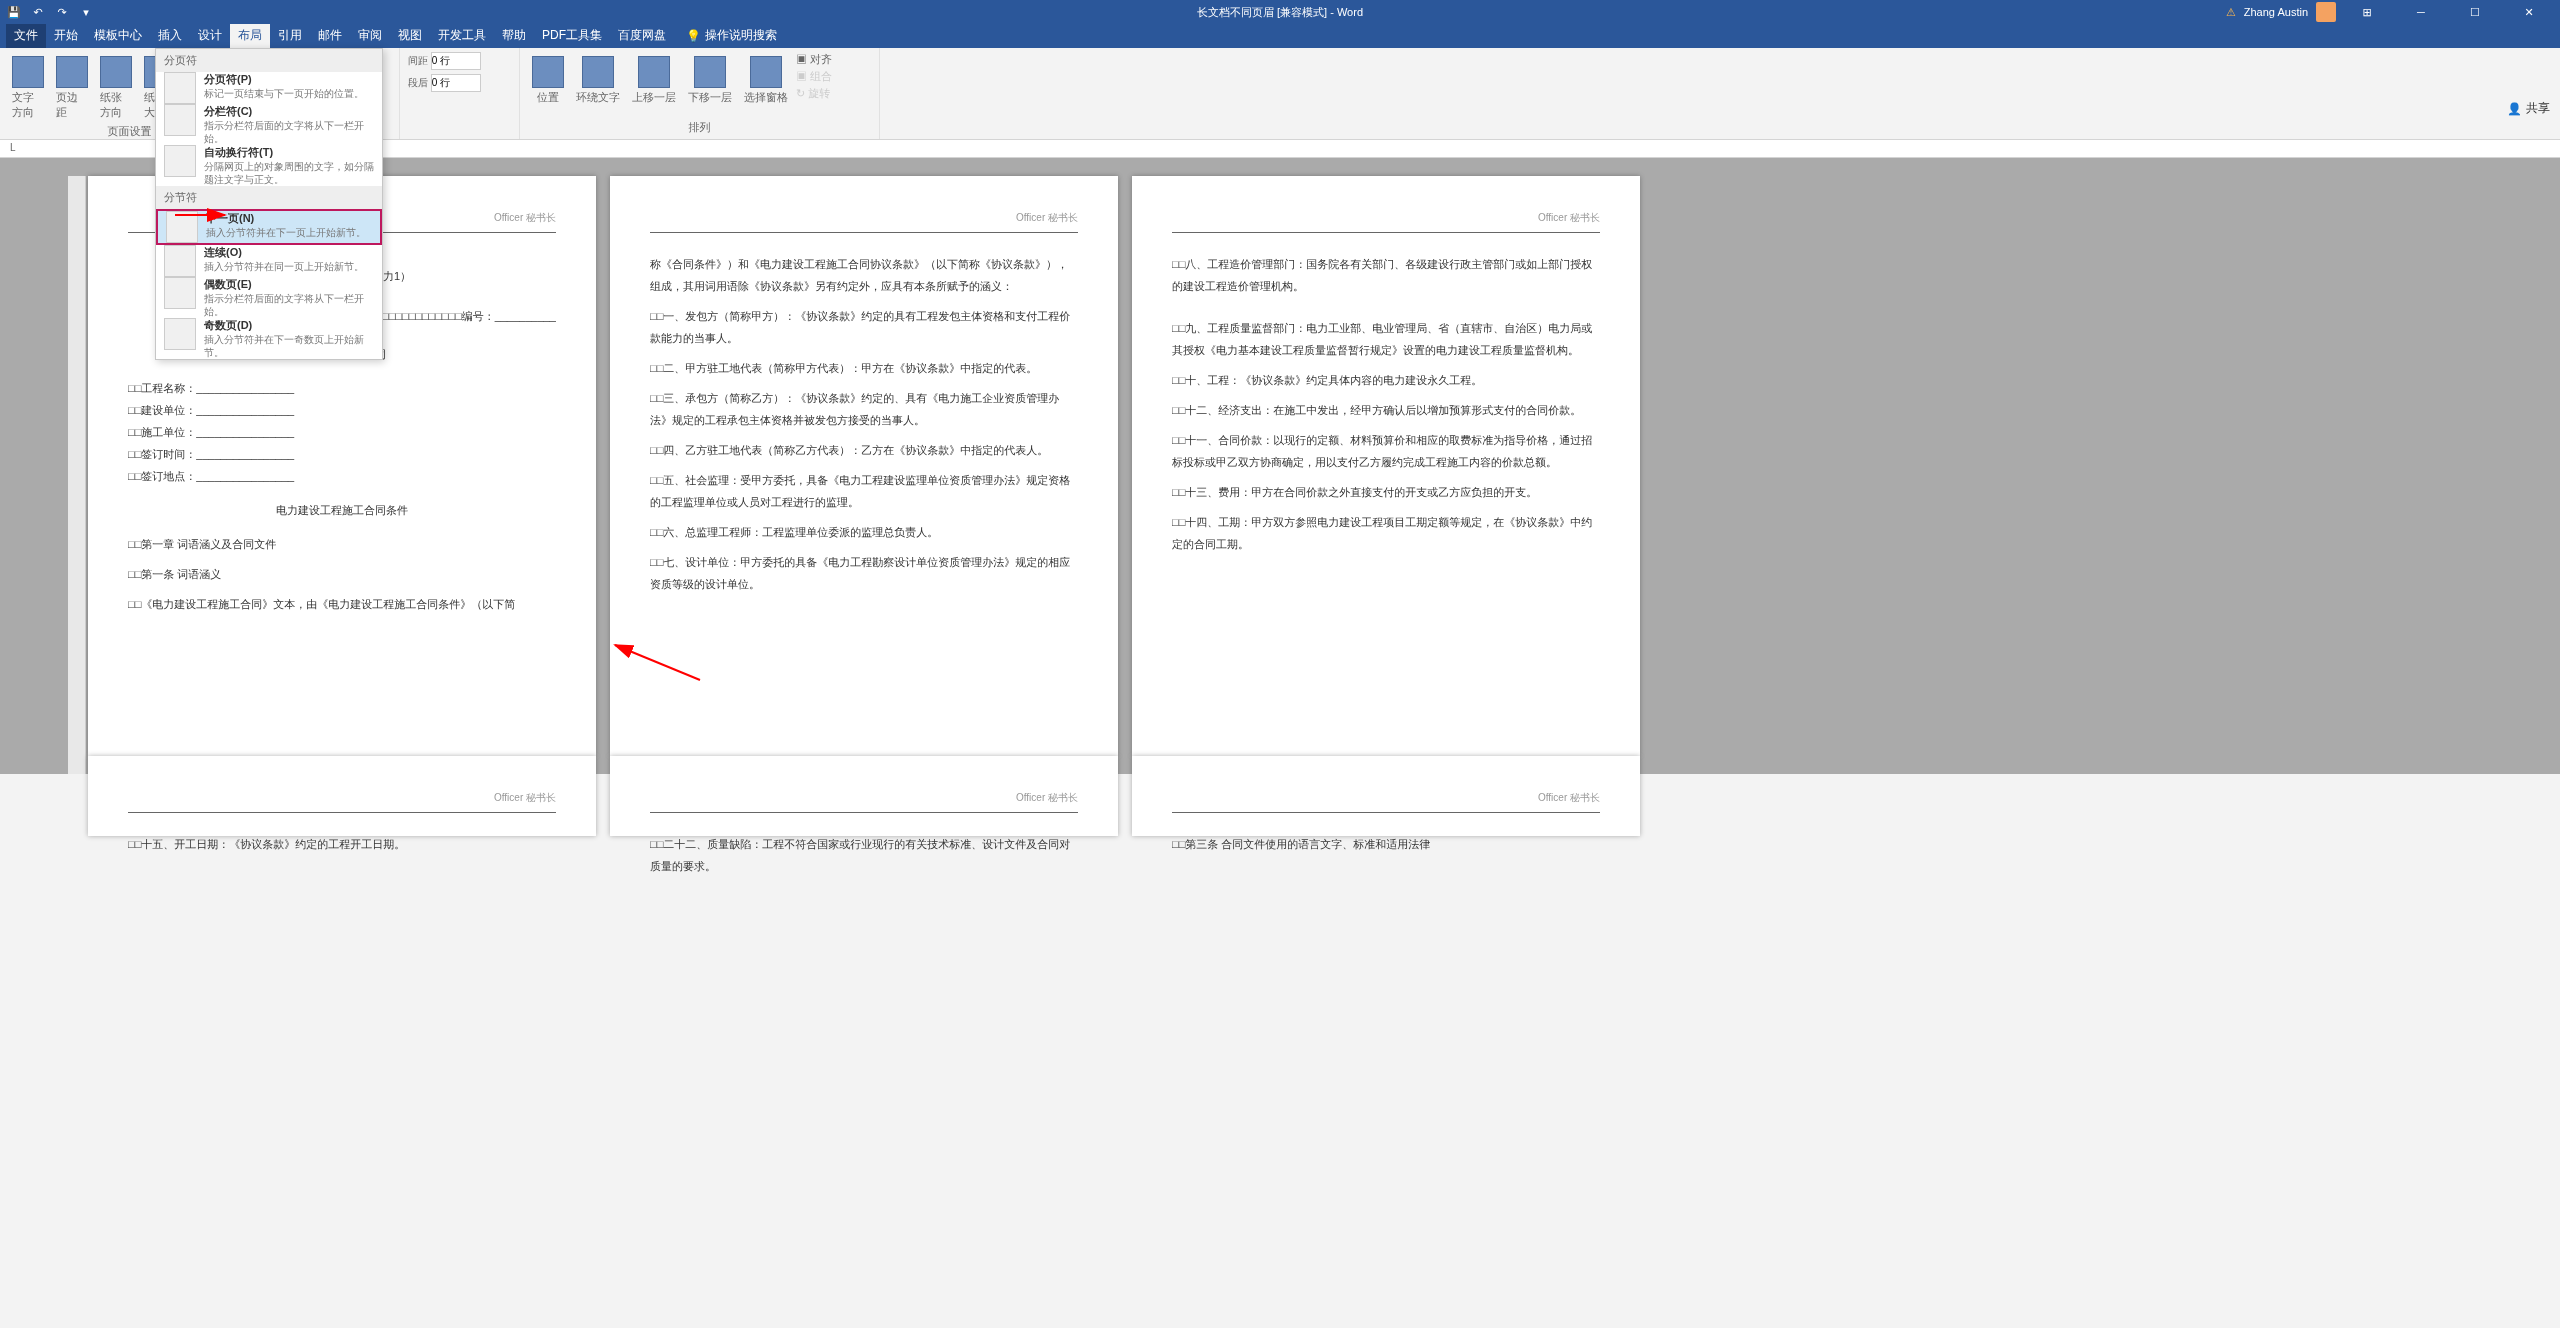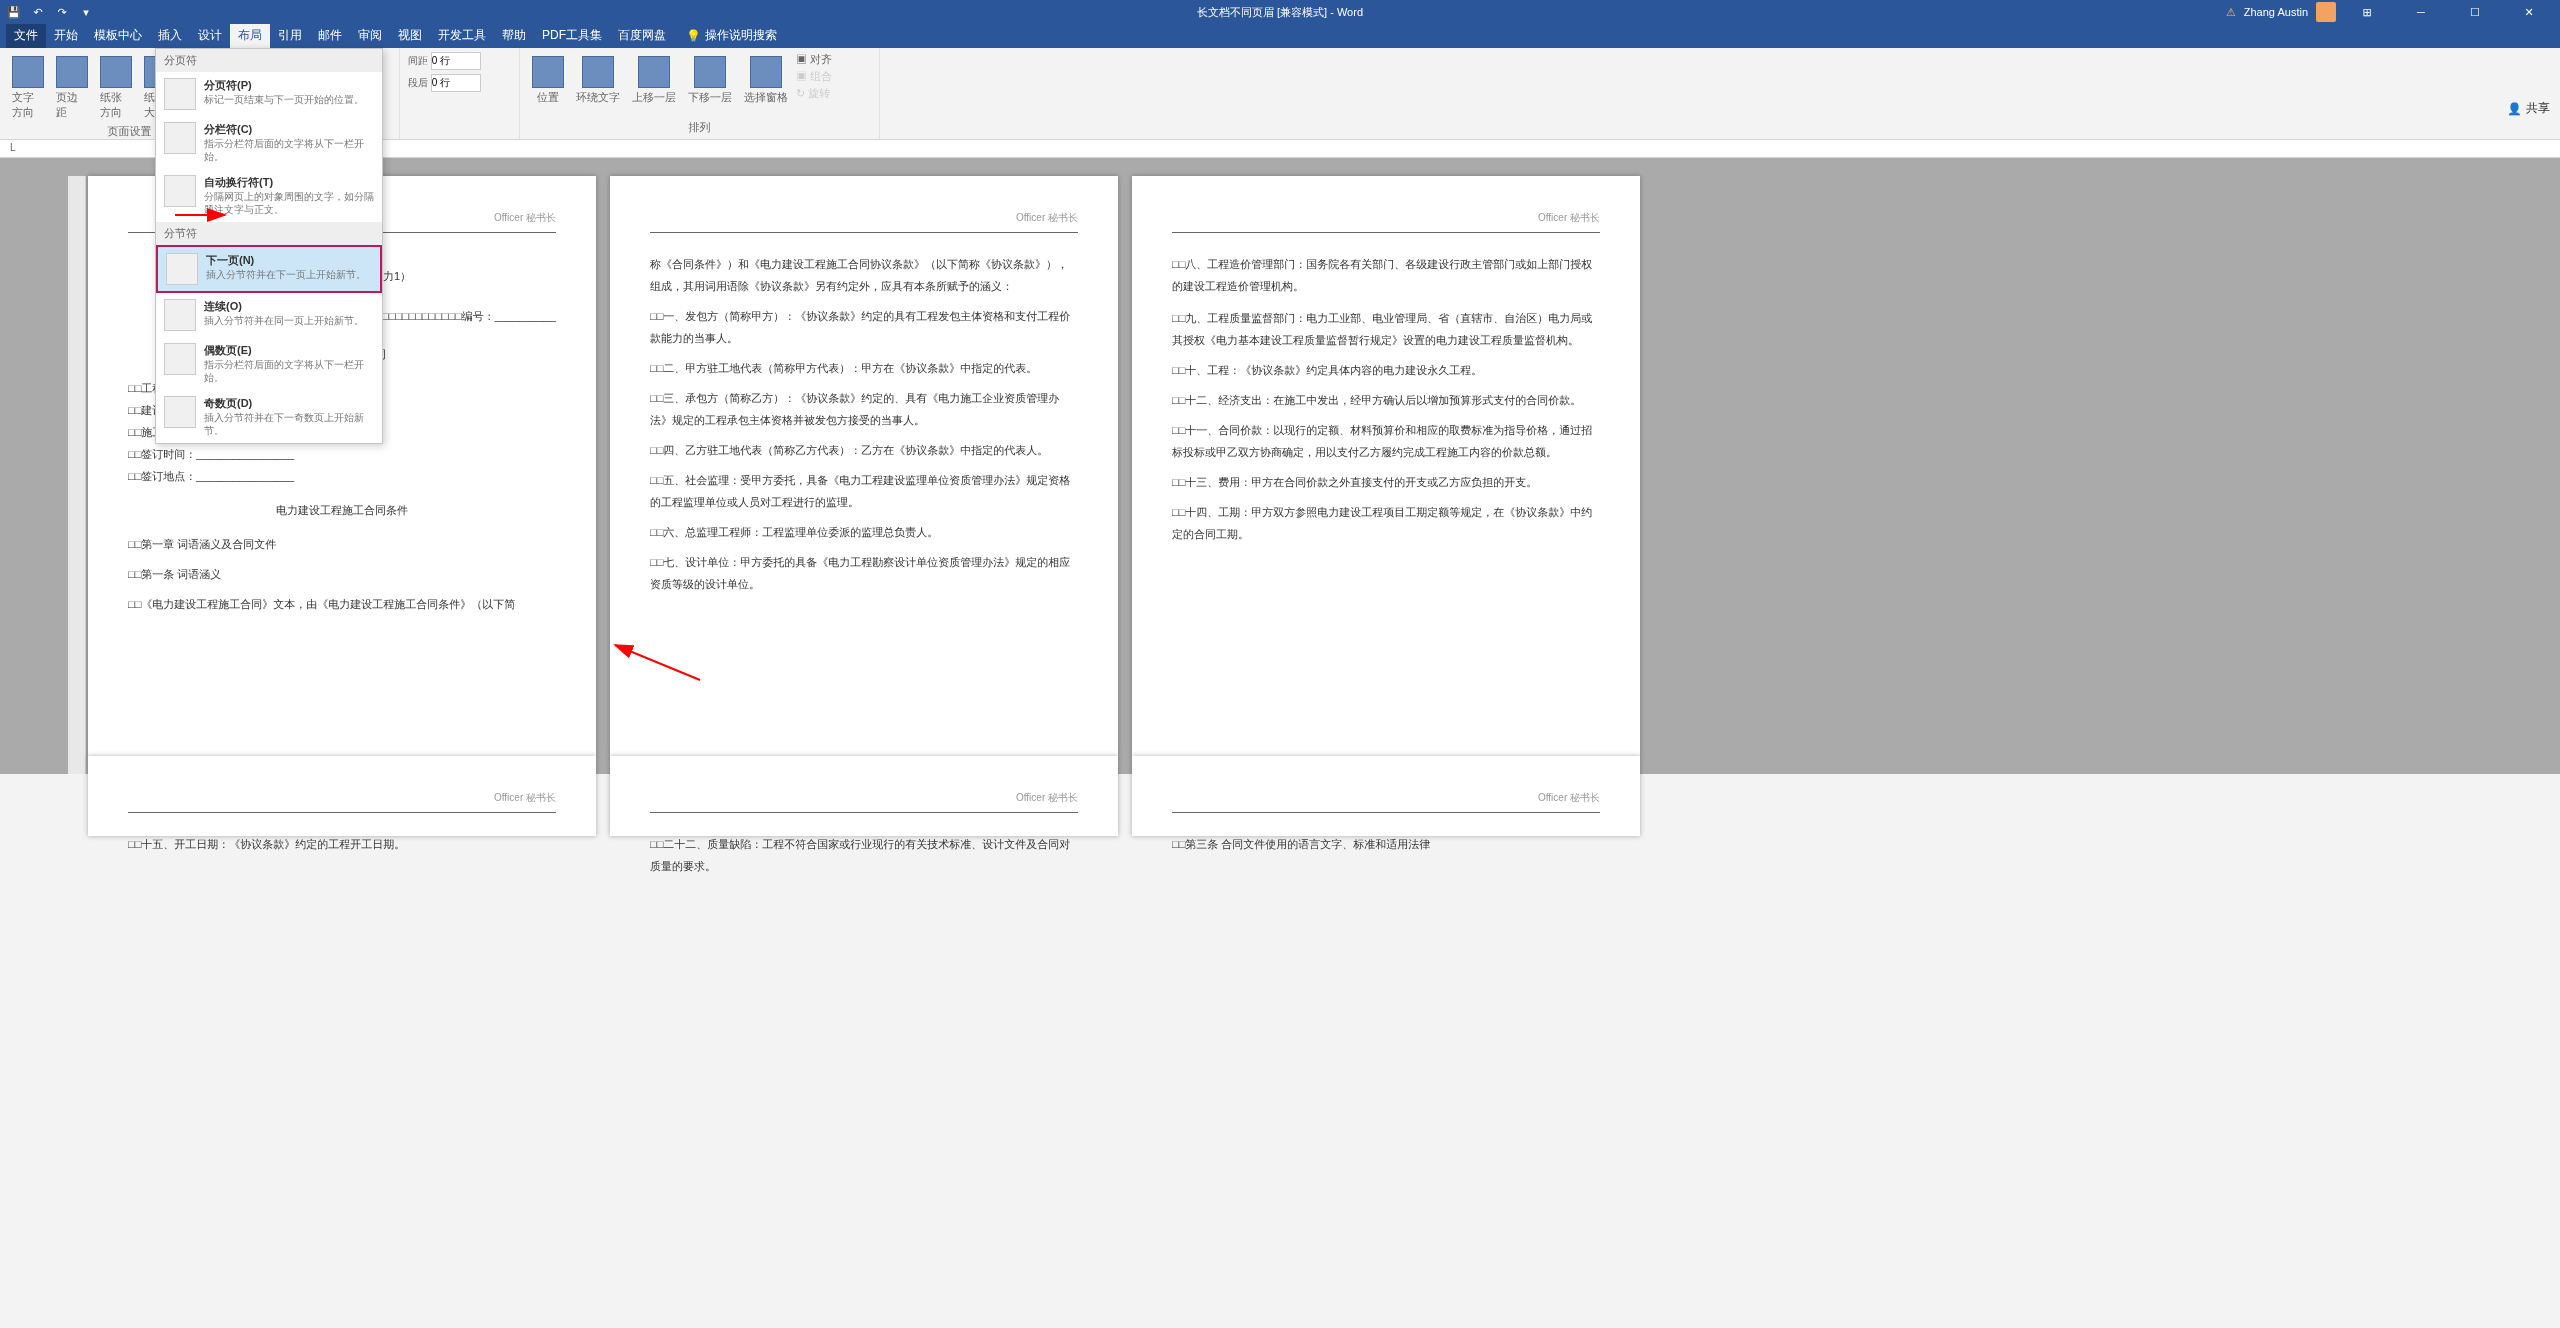--- a/index.html
+++ b/index.html
@@ -31,21 +31,21 @@
     
     .ruler-bar { background: #fff; height: 18px; border-bottom: 1px solid #d4d4d4; position: relative; }
     
     .doc-area { position: relative; background: #aaa; height: calc(100% - 158px); overflow: hidden; display: flex; gap: 14px; padding: 18px 88px; }
     .page { background: #fff; width: 508px; height: 580px; box-shadow: 0 0 5px rgba(0,0,0,0.3); padding: 32px 40px; font-size: 11px; color: #333; line-height: 2; }
     .page-header { text-align: right; color: #999; font-size: 10px; border-bottom: 1px solid #666; margin-bottom: 20px; padding-bottom: 4px; }
     .page-title { font-size: 20px; font-weight: bold; text-align: center; }
     
     .dropdown-menu { position: absolute; left: 155px; top: 48px; width: 228px; background: #fff; border: 1px solid #c6c6c6; box-shadow: 2px 2px 8px rgba(0,0,0,0.2); z-index: 100; font-size: 11px; }
     .menu-section-header { background: #eee; padding: 4px 8px; color: #666; font-size: 11px; }
-    .menu-item { display: flex; padding: 6px 8px; gap: 8px; cursor: pointer; }
+    .menu-item { display: flex; padding: 0 8px; gap: 8px; cursor: pointer; }
     .menu-item.highlighted { background: #cde6f7; border: 2px solid #be185d; }
     .menu-item-icon { width: 32px; height: 32px; background: #f0f0f0; border: 1px solid #ccc; flex-shrink: 0; }
     .menu-item-text { flex: 1; }
     .menu-item-title { font-weight: bold; color: #333; }
     .menu-item-desc { color: #777; font-size: 10px; line-height: 1.3; }
     
     .vruler { position: absolute; left: 68px; top: 18px; width: 18px; background: #e8e8e8; height: 100%; border-right: 1px solid #ccc; }
     
     .content-wrap { position: relative; }
   </style>
@@ -265,21 +265,21 @@
     <div style="margin-top:8px">□□<span>三、承包方（简称乙方）：《协议条款》约定的、具有《电力施工企业资质管理办法》规定的工程承包主体资格并被发包方接受的当事人。</span></div>
     <div style="margin-top:8px">□□<span>四、乙方驻工地代表（简称乙方代表）：乙方在《协议条款》中指定的代表人。</span></div>
     <div style="margin-top:8px">□□<span>五、社会监理：受甲方委托，具备《电力工程建设监理单位资质管理办法》规定资格的工程监理单位或人员对工程进行的监理。</span></div>
     <div style="margin-top:8px">□□<span>六、总监理工程师：工程监理单位委派的监理总负责人。</span></div>
     <div style="margin-top:8px">□□<span>七、设计单位：甲方委托的具备《电力工程勘察设计单位资质管理办法》规定的相应资质等级的设计单位。</span></div>
   </div>
 
   <div class="page">
     <div class="page-header">Officer 秘书长</div>
     <div>□□<span>八、工程造价管理部门：国务院各有关部门、各级建设行政主管部门或如上部门授权的建设工程造价管理机构。</span></div>
-    <div style="margin-top:10px">□□<span>九、工程质量监督部门：电力工业部、电业管理局、省（直辖市、自治区）电力局或其授权《电力基本建设工程质量监督暂行规定》设置的电力建设工程质量监督机构。</span></div>
+    <div style="margin-top:20px">□□<span>九、工程质量监督部门：电力工业部、电业管理局、省（直辖市、自治区）电力局或其授权《电力基本建设工程质量监督暂行规定》设置的电力建设工程质量监督机构。</span></div>
     <div style="margin-top:8px">□□<span>十、工程：《协议条款》约定具体内容的电力建设永久工程。</span></div>
     <div style="margin-top:8px">□□<span>十二、经济支出：在施工中发出，经甲方确认后以增加预算形式支付的合同价款。</span></div>
     <div style="margin-top:8px">□□<span>十一、合同价款：以现行的定额、材料预算价和相应的取费标准为指导价格，通过招标投标或甲乙双方协商确定，用以支付乙方履约完成工程施工内容的价款总额。</span></div>
     <div style="margin-top:8px">□□<span>十三、费用：甲方在合同价款之外直接支付的开支或乙方应负担的开支。</span></div>
     <div style="margin-top:8px">□□<span>十四、工期：甲方双方参照电力建设工程项目工期定额等规定，在《协议条款》中约定的合同工期。</span></div>
   </div>
 </div>
 
 <div style="position:absolute;left:88px;right:88px;top:616px;display:flex;gap:14px">
   <div class="page" style="height:80px">

